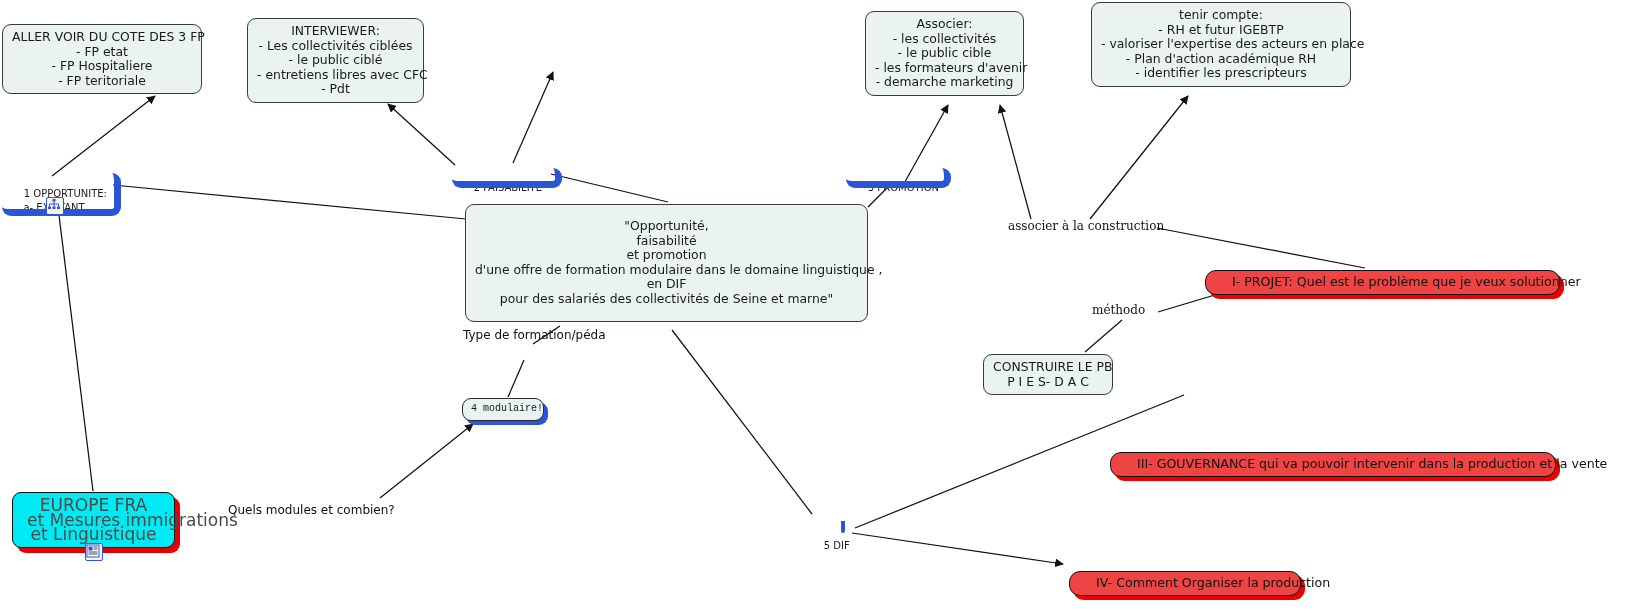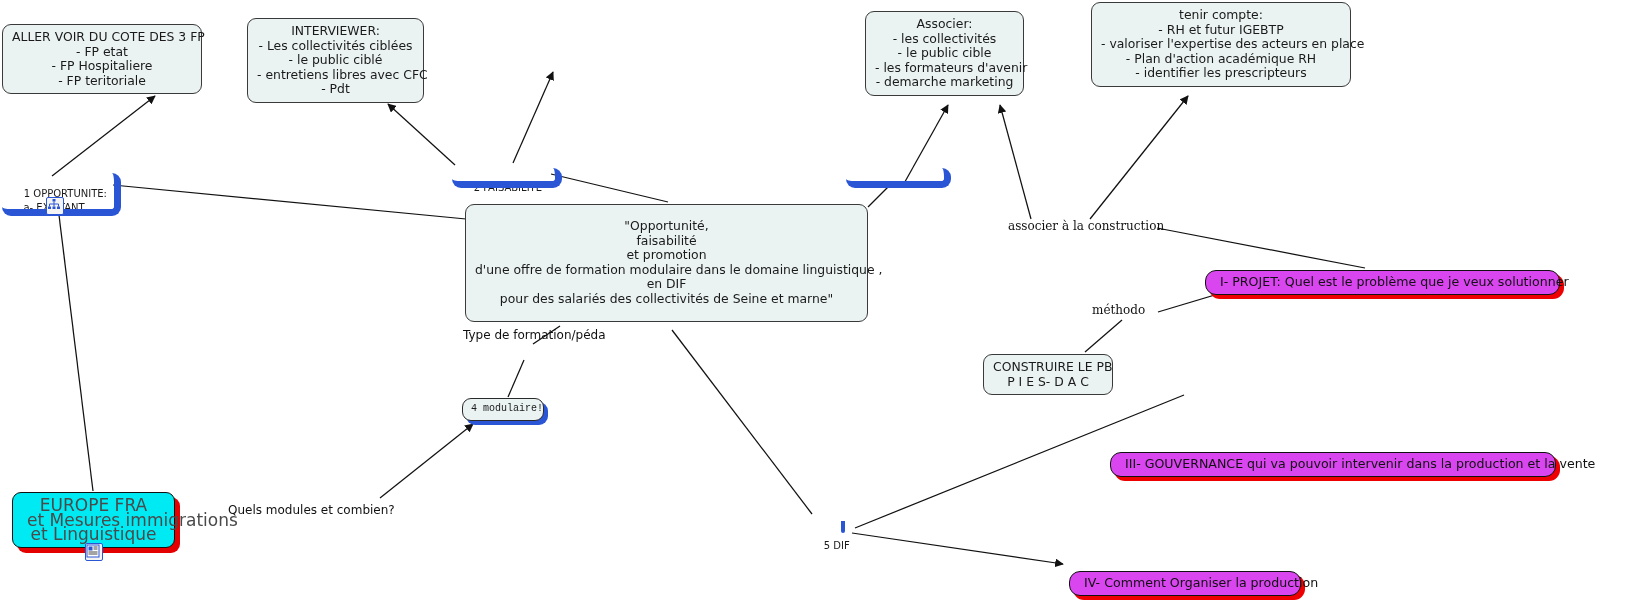--- a/index.html
+++ b/index.html
@@ -20,22 +20,22 @@
   .bluenode{background:#eaf2f2;border:1px solid #2a2a2a;border-radius:9px;
             color:#1a1a1a;font-size:10px;padding:3px 8px;
             box-shadow:4px 4px 0 0 #2a56d6;}
 
   
   .cyan{background:#00eaf3;border:1px solid #111;border-radius:9px;
         color:#4a4a4a;font-size:17px;padding:5px 14px;
         box-shadow:5px 5px 0 0 #e50000;}
 
   
-  .pink{background:#d946ef;border:1.5px solid #111;border-radius:11px;
-        color:#111;font-size:12.6px;padding:4px 14px;
+  .pink{background:#ef4444;border:1.5px solid #111;border-radius:11px;
+        color:#111;font-size:12.6px;padding:4px 26px;
         box-shadow:4px 4px 0 0 #ee0000;
         font-family:"DejaVu Sans", sans-serif;}
 
   
   .lbl{position:absolute;color:#111;font-size:12px;white-space:nowrap;
        font-family:"DejaVu Serif", serif;}
   .lbl.sans{font-family:"DejaVu Sans", sans-serif;}
 
   
   .resicon{position:absolute;width:16px;height:16px;border:1px solid #2a56d6;
@@ -137,20 +137,23 @@
               border-right:7px solid #2a56d6;border-bottom:7px solid #2a56d6;
               border-radius:0 9px 9px 9px;"></div>
 
   <div class="node bluenode" style="left:452px;top:162px;width:96px;border-color:transparent;background:transparent;box-shadow:none;">
     <span>2 FAISABILITE</span>
   </div>
   <div style="position:absolute;left:452px;top:168px;width:103px;height:13px;
               border-right:7px solid #2a56d6;border-bottom:7px solid #2a56d6;
               border-radius:0 9px 9px 9px;"></div>
 
+  <div class="node bluenode" style="left:846px;top:162px;width:94px;border-color:transparent;background:transparent;box-shadow:none;">
+    <span>3 PROMOTION</span>
+  </div>
   <div style="position:absolute;left:846px;top:168px;width:98px;height:13px;
               border-right:7px solid #2a56d6;border-bottom:7px solid #2a56d6;
               border-radius:0 9px 9px 9px;"></div>
 
   <div class="node bluenode" style="left:462px;top:398px;width:82px;font-family:Liberation Mono, monospace;">4 modulaire!</div>
 
   <div class="node bluenode" style="left:802px;top:520px;width:44px;border-color:transparent;background:transparent;box-shadow:none;">
     <span>5 DIF</span>
   </div>
   <div style="position:absolute;left:841px;top:521px;width:4px;height:12px;

